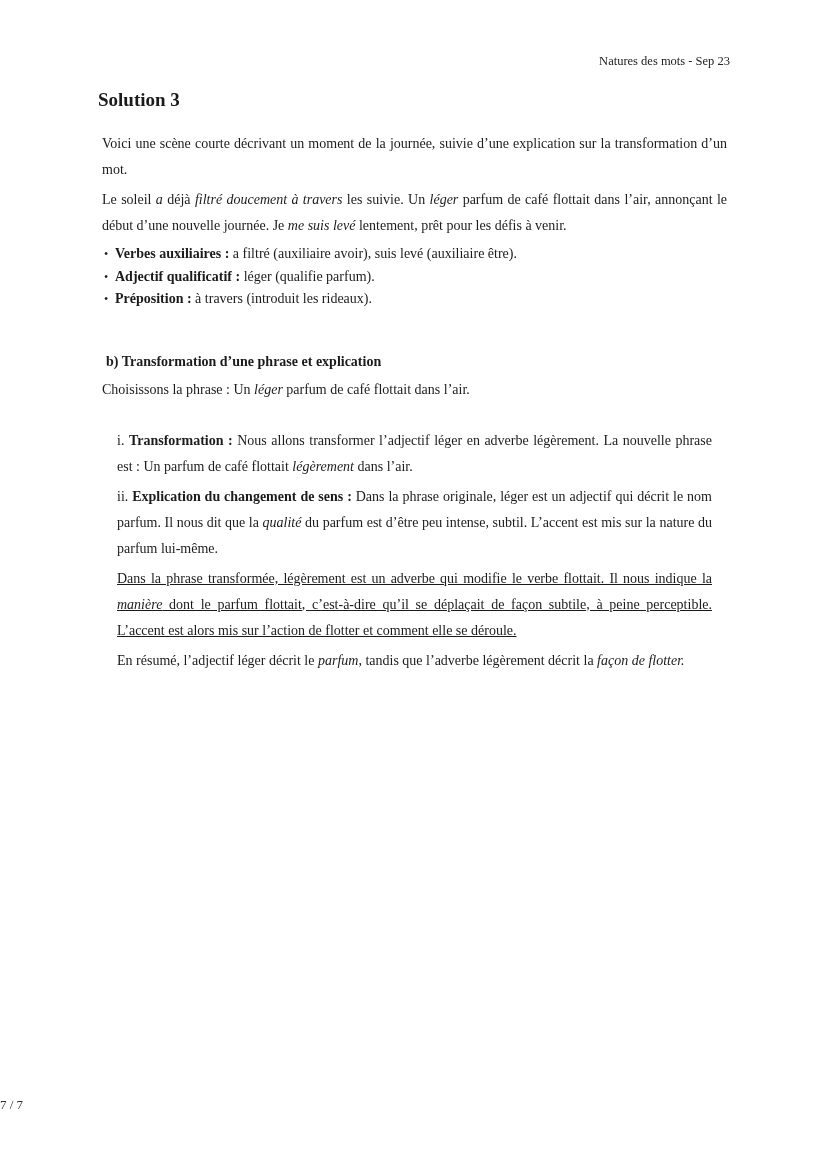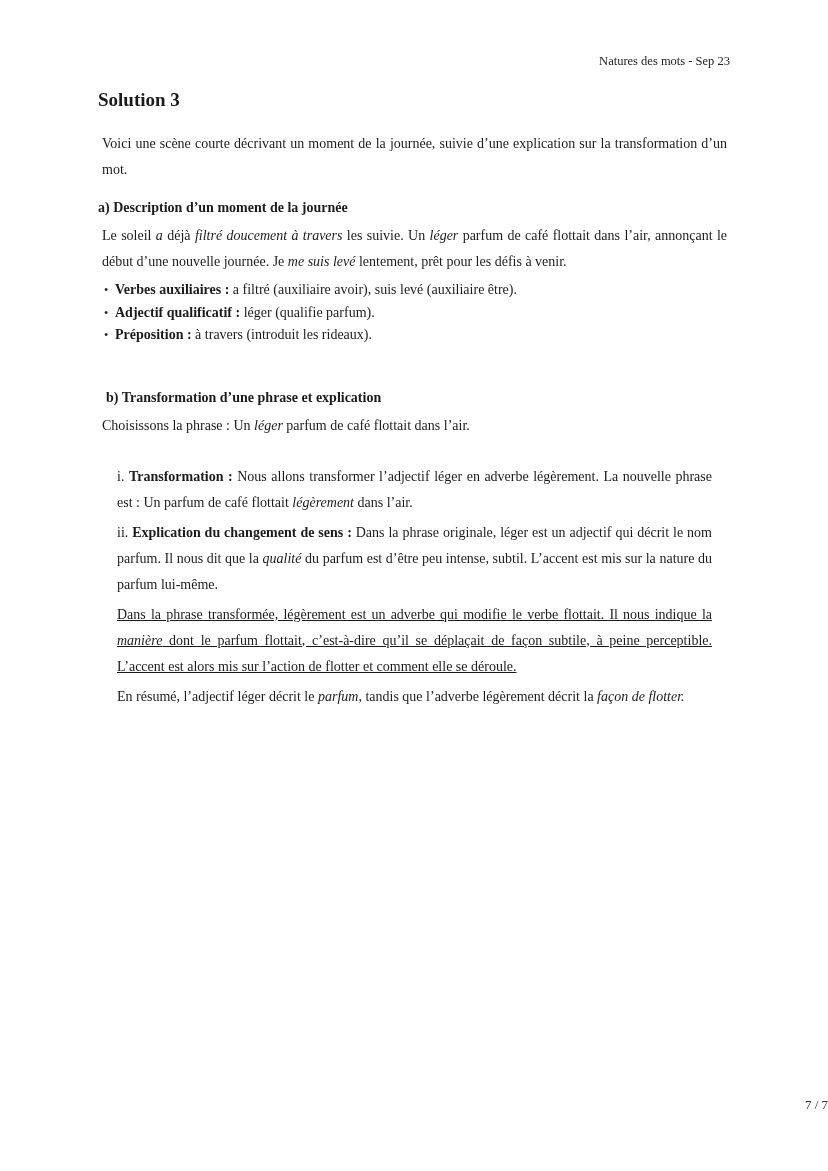--- a/index.html
+++ b/index.html
@@ -74,41 +74,40 @@
     margin: 25px 15px 0 15px;
   }
   .mb-item-i  { margin-bottom: 26px; }
   .mb-item-ii { margin-bottom: 10px; }
   .mb-para2   { margin-bottom: 11px; text-decoration: underline; }
   .footer {
     position: absolute;
     top: 1097px;
     left: 0;
     width: 828px;
-    text-align: right;
+    text-align: left;
     font-size: 13px;
     color: #333333;
   }
   .b { font-weight: bold; }
   .i { font-style: italic; }
 </style>
 </head>
 <body>
 
 <div class="page">
 
   <div class="header">Natures des mots - Sep 23</div>
 
   <div class="content">
 
     <div class="title">Solution 3</div>
 
     <p class="body intro"><span>Voici une scène courte décrivant un moment de la journée, suivie d’une explication sur la transformation d’un mot.</span></p>
 
-    <div class="sec-heading">a) Description d’un moment de la journée</div>
     <p class="body"><span>Le soleil </span><span class="i">a</span><span> déjà </span><span class="i">filtré doucement à travers</span><span> les suivie. Un </span><span class="i">léger</span><span> parfum de café flottait dans l’air, annonçant le début d’une nouvelle journée. Je </span><span class="i">me suis levé</span><span> lentement, prêt pour les défis à venir.</span></p>
 
     <ul class="bullets">
       <li><span class="b">Verbes auxiliaires :</span><span> a filtré (auxiliaire avoir), suis levé (auxiliaire être).</span></li>
       <li><span class="b">Adjectif qualificatif :</span><span> léger (qualifie parfum).</span></li>
       <li><span class="b">Préposition :</span><span> à travers (introduit les rideaux).</span></li>
     </ul>
 
     <div class="sec-heading sec-heading-b">b) Transformation d’une phrase et explication</div>
     <p class="body"><span>Choisissons la phrase : Un </span><span class="i">léger</span><span> parfum de café flottait dans l’air.</span></p>

